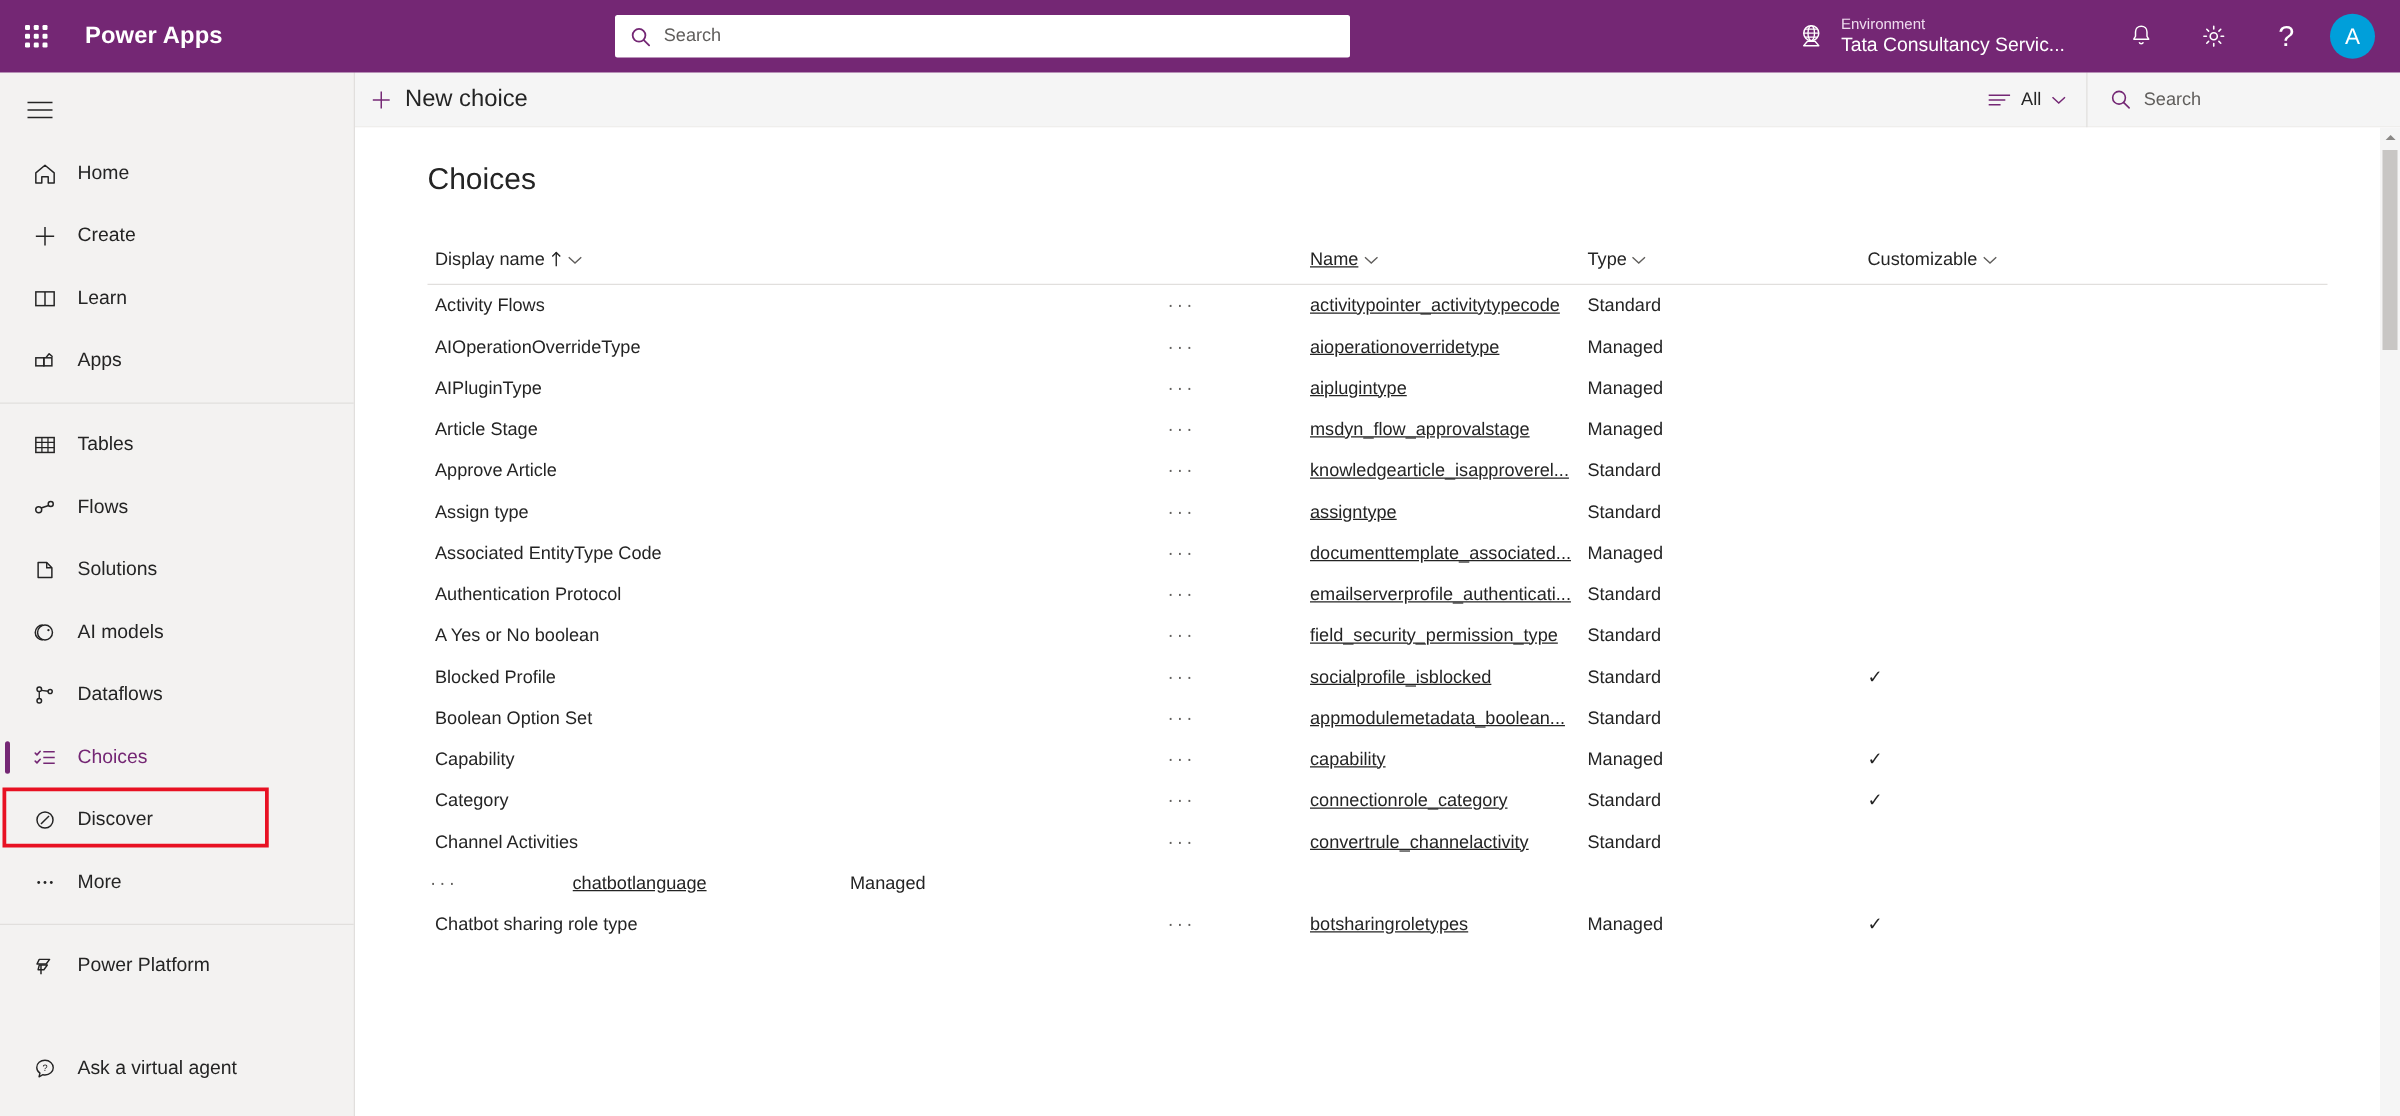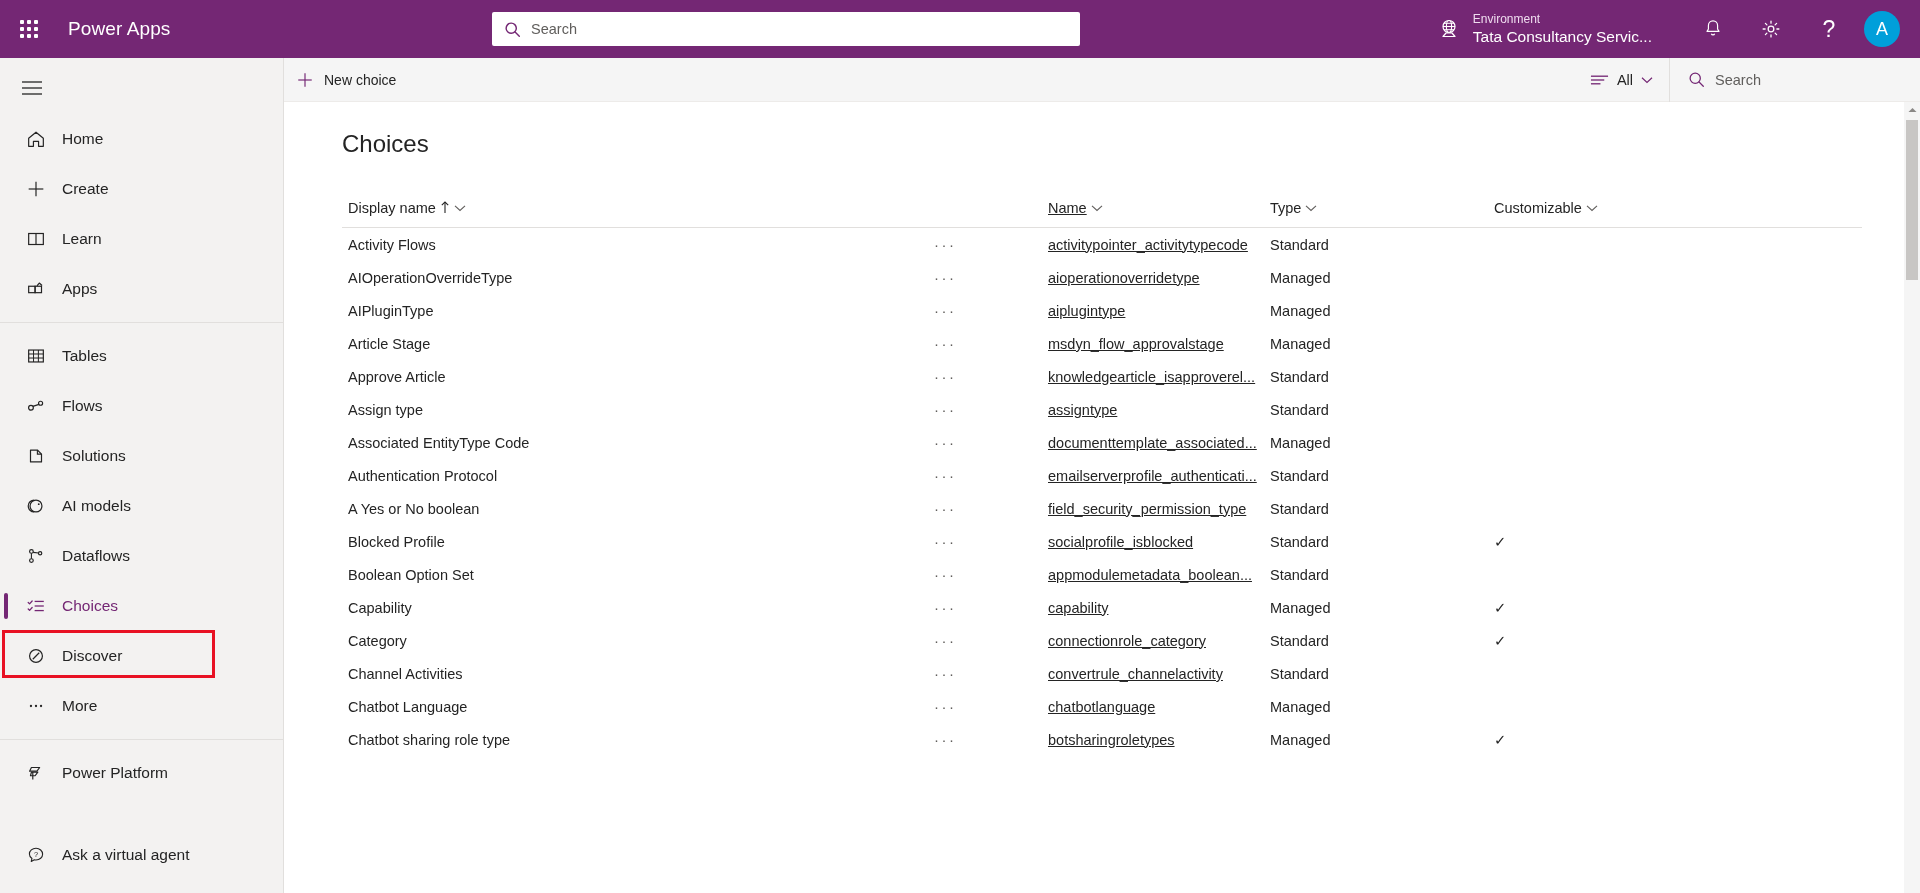--- a/index.html
+++ b/index.html
@@ -23,21 +23,21 @@
     width: 58px; height: 58px;
     display: flex; align-items: center; justify-content: center;
     cursor: pointer;
   }
   .waffle-grid {
     display: grid; grid-template-columns: repeat(3, 4px);
     grid-template-rows: repeat(3, 4px); gap: 3px;
   }
   .waffle-grid i { width: 4px; height: 4px; background: #fff; border-radius: 1px; display: block; }
   .brand {
-    font-size: 19px; font-weight: 400; letter-spacing: .1px;
+    font-size: 19px; font-weight: 700; letter-spacing: .1px;
     margin-left: 10px; cursor: pointer; white-space: nowrap;
   }
   .header-search {
     position: absolute; left: 492px; top: 12px;
     width: 588px; height: 34px;
     background: #ffffff; border-radius: 2px;
     display: flex; align-items: center; padding: 0 12px;
   }
   .header-search .mag { margin-right: 10px; flex: 0 0 auto; }
   .header-search input {
@@ -110,21 +110,21 @@
   
   .cmdbar {
     position: absolute; top: 58px; left: 284px;
     width: 1636px; height: 44px;
     background: #f5f5f5; border-bottom: 1px solid #edebe9;
     display: flex; align-items: center;
   }
   .cmd-btn {
     display: flex; align-items: center; gap: 10px;
     height: 44px; padding: 0 14px 0 12px; cursor: pointer;
-    font-size: 14px; color: #242424;
+    font-size: 19px; color: #242424;
   }
   .cmd-right { margin-left: auto; display: flex; align-items: center; height: 44px; }
   .filter-btn {
     display: flex; align-items: center; gap: 8px;
     height: 44px; padding: 0 16px; cursor: pointer;
     font-size: 14.5px; color: #242424;
     border-right: 1px solid #e1dfdd;
   }
   .cmd-search {
     display: flex; align-items: center; gap: 10px;
@@ -605,21 +605,20 @@
           <div class="col-cust"><span class="check">✓</span></div>
         </div>
         <div class="grid-row">
           <div class="col-display cell-truncate">Channel Activities</div>
           <div class="col-dots"><span class="dots">···</span></div>
           <div class="col-name cell-truncate">convertrule_channelactivity</div>
           <div class="col-type">Standard</div>
           <div class="col-cust"></div>
         </div>
         <div class="grid-row">
-          <div class="col-display cell-truncate">Chatbot Language</div>
           <div class="col-dots"><span class="dots">···</span></div>
           <div class="col-name cell-truncate">chatbotlanguage</div>
           <div class="col-type">Managed</div>
           <div class="col-cust"></div>
         </div>
         <div class="grid-row">
           <div class="col-display cell-truncate">Chatbot sharing role type</div>
           <div class="col-dots"><span class="dots">···</span></div>
           <div class="col-name cell-truncate">botsharingroletypes</div>
           <div class="col-type">Managed</div>

